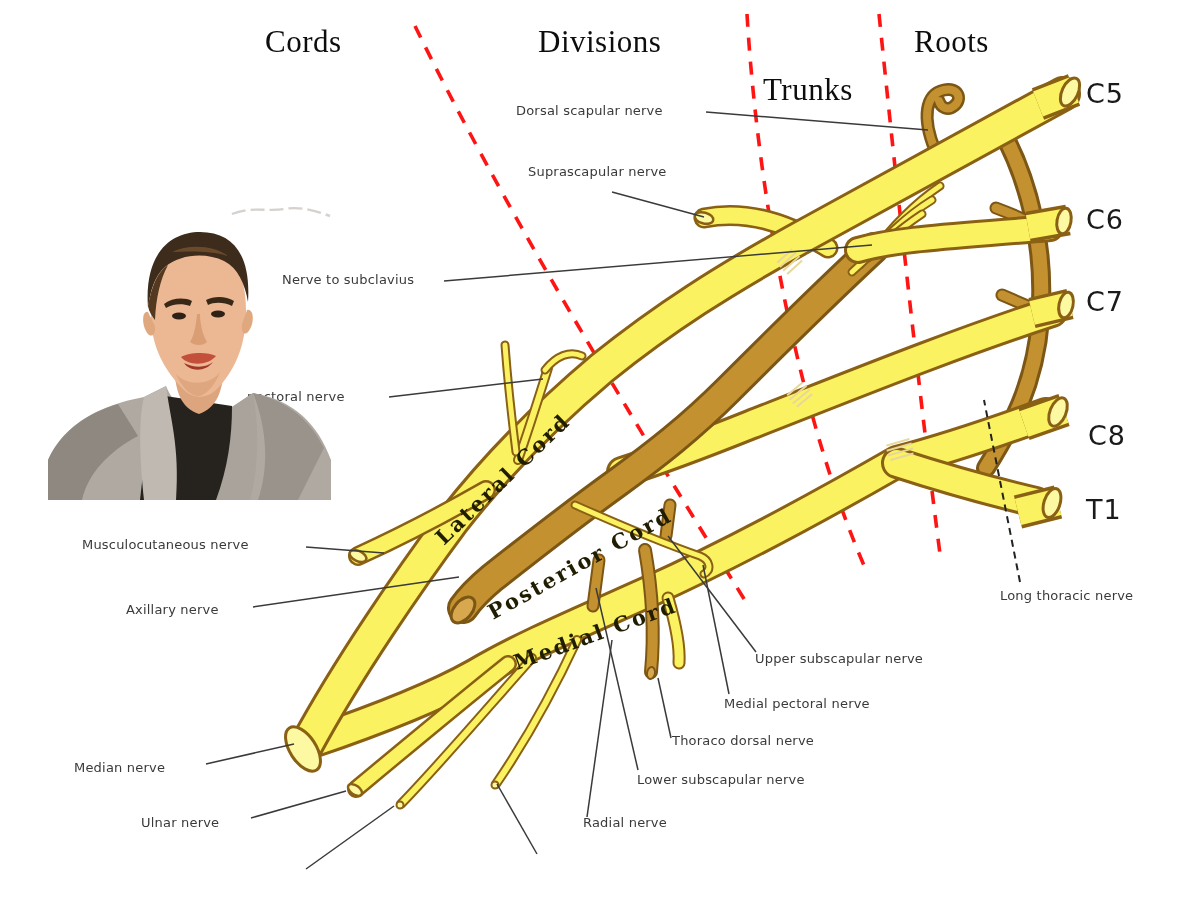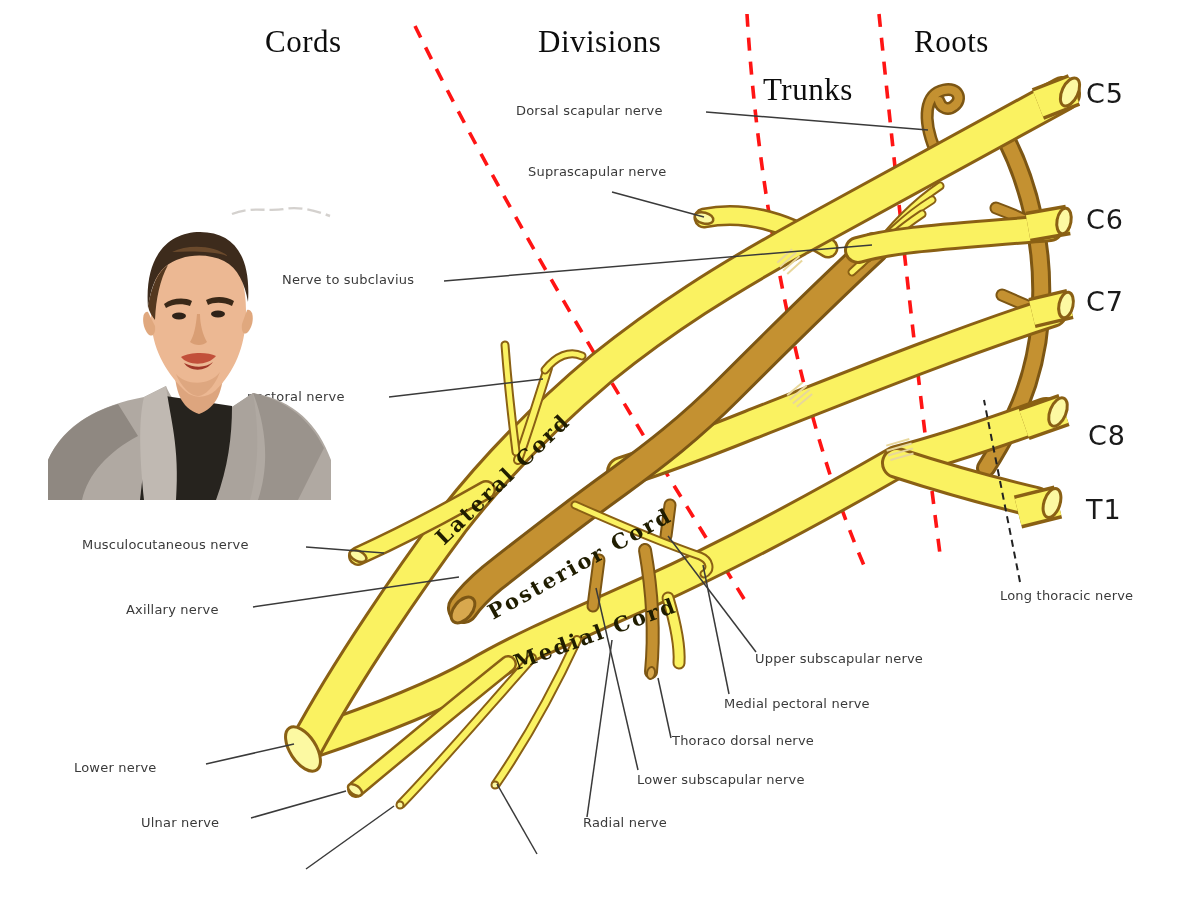--- a/index.html
+++ b/index.html
@@ -217,21 +217,21 @@
   <div class="root" style="left:1086px;top:286px;">C7</div>
   <div class="root" style="left:1088px;top:396px;margin-top:24px;">C8</div>
   <div class="root" style="left:1086px;top:494px;">T1</div>
 
   <div class="lbl" style="left:516px;top:103px;">Dorsal scapular nerve</div>
   <div class="lbl" style="left:528px;top:164px;">Suprascapular nerve</div>
   <div class="lbl" style="left:282px;top:272px;text-align:center;">Nerve to subclavius</div>
   <div class="lbl" style="left:247px;top:389px;">pectoral nerve</div>
   <div class="lbl" style="left:82px;top:537px;">Musculocutaneous nerve</div>
   <div class="lbl" style="left:126px;top:602px;">Axillary nerve</div>
-  <div class="lbl" style="left:74px;top:760px;">Lower nerve</div>
+  <div class="lbl" style="left:74px;top:760px;">Median nerve</div>
   <div class="lbl" style="left:141px;top:815px;">Ulnar nerve</div>
   <div class="lbl" style="left:583px;top:815px;">Radial nerve</div>
   <div class="lbl" style="left:637px;top:772px;">Lower subscapular nerve</div>
   <div class="lbl" style="left:672px;top:733px;">Thoraco dorsal nerve</div>
   <div class="lbl" style="left:724px;top:696px;">Medial pectoral nerve</div>
   <div class="lbl" style="left:755px;top:651px;">Upper subscapular nerve</div>
   <div class="lbl" style="left:1000px;top:588px;">Long thoracic nerve</div>
 
   <svg id="musk-photo" width="284" height="292" viewBox="0 0 284 292" role="img">
 

